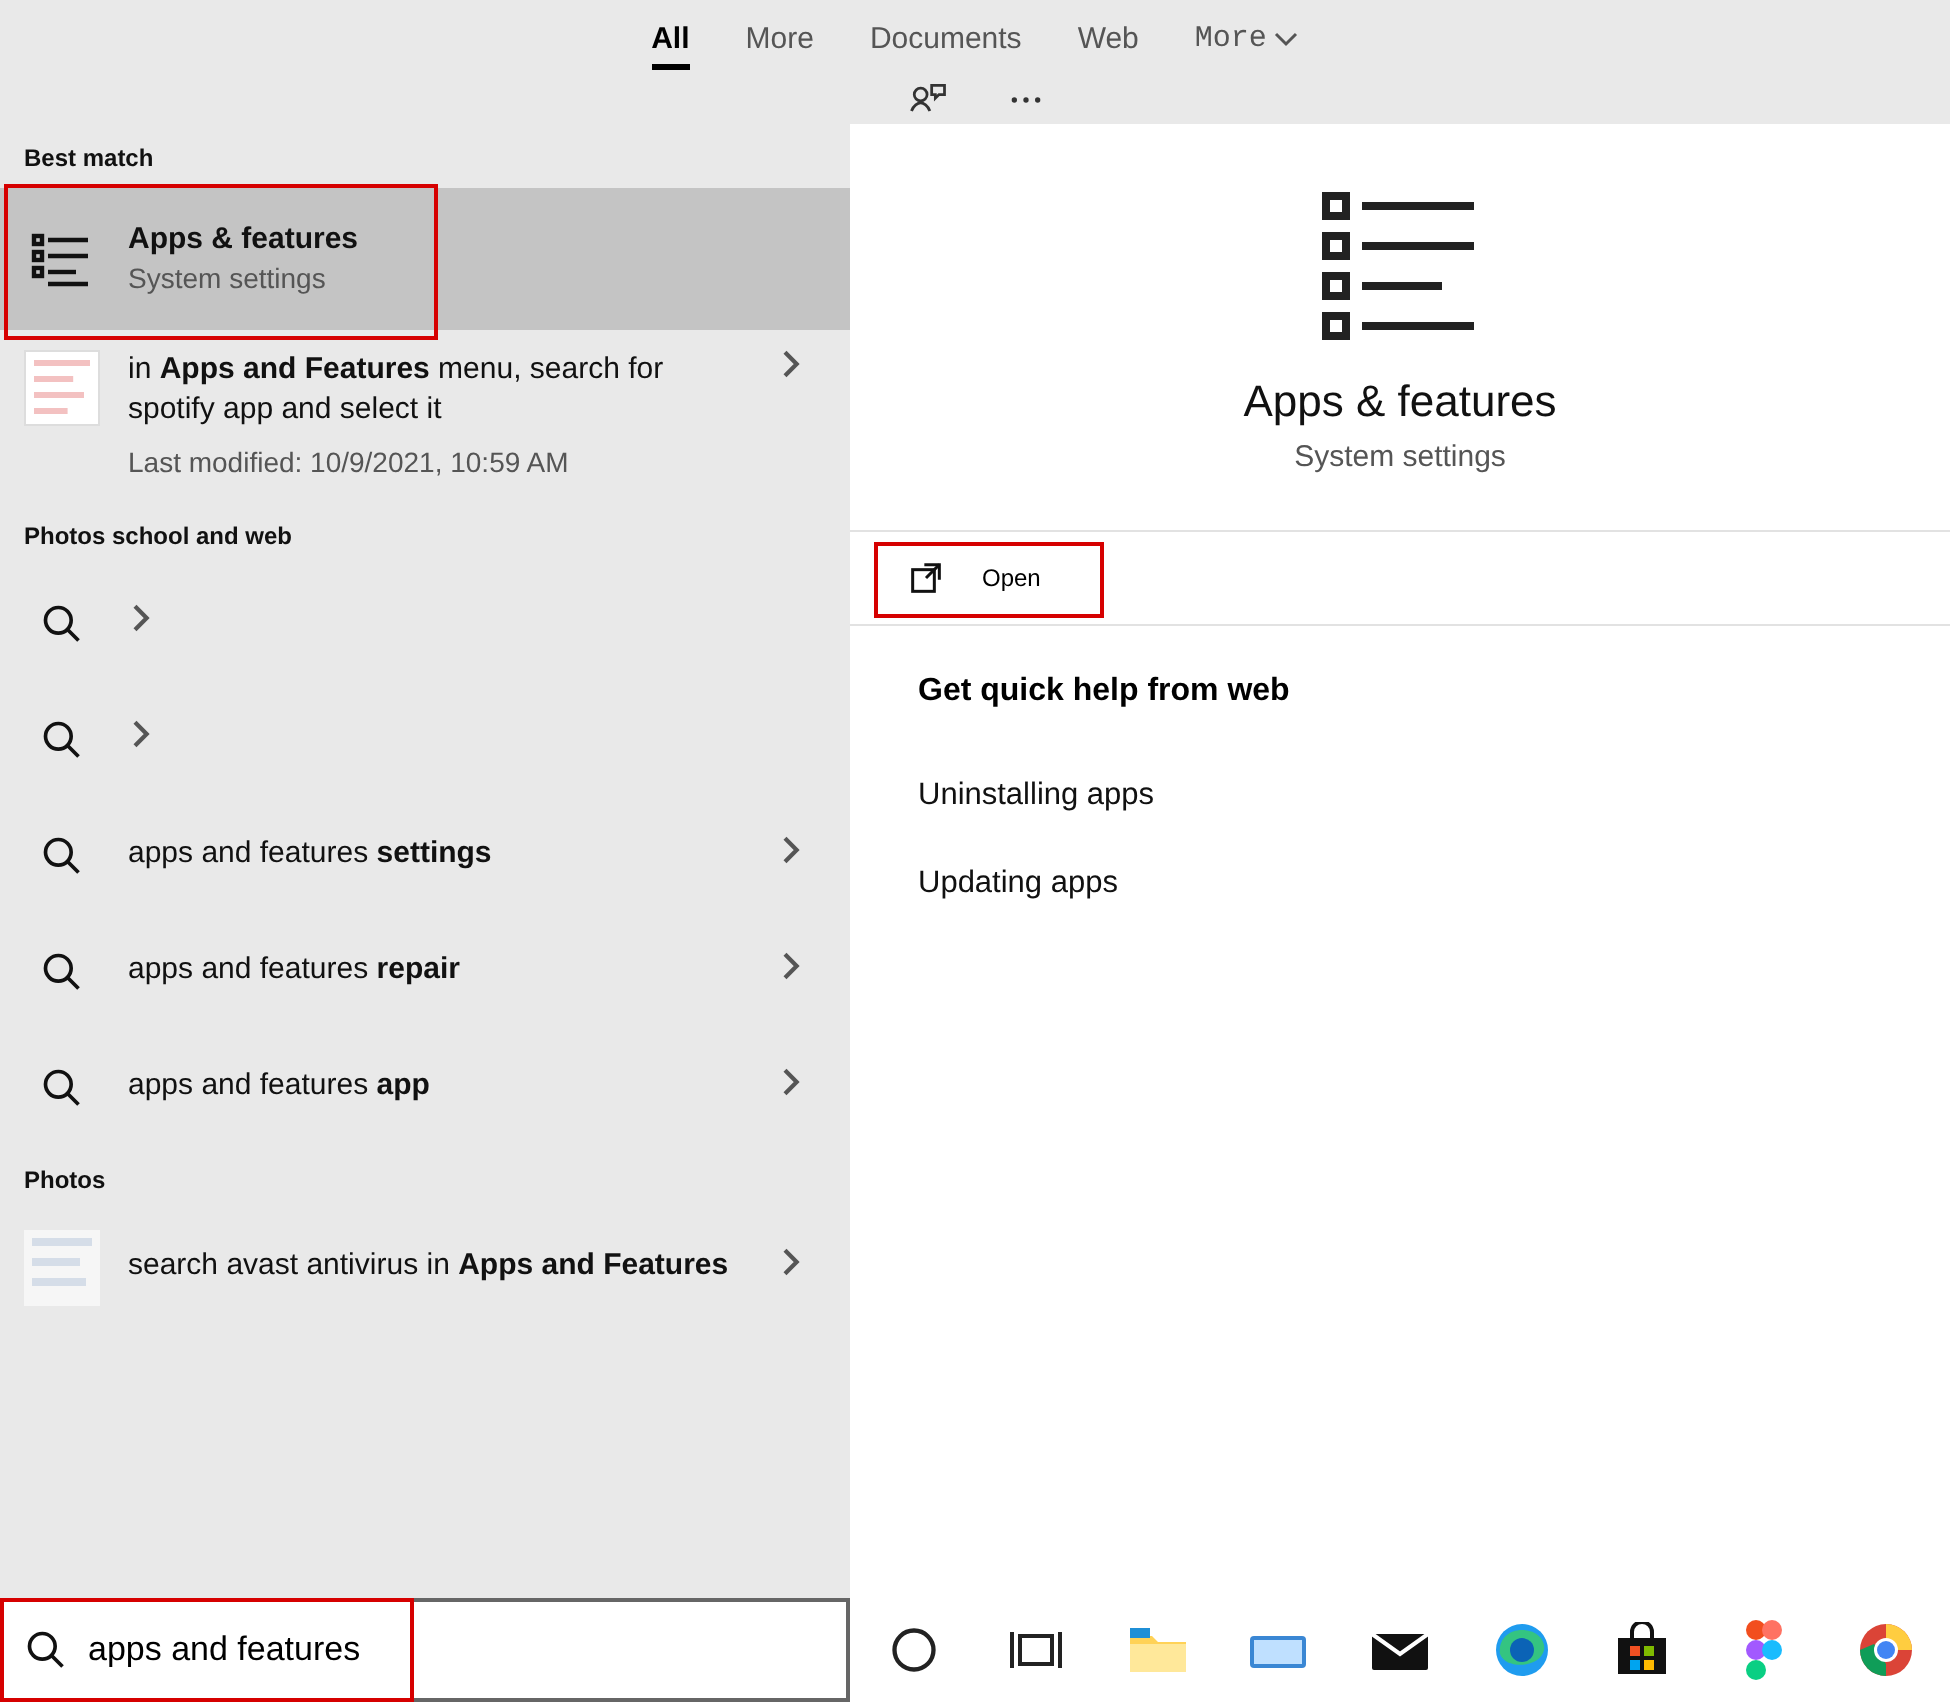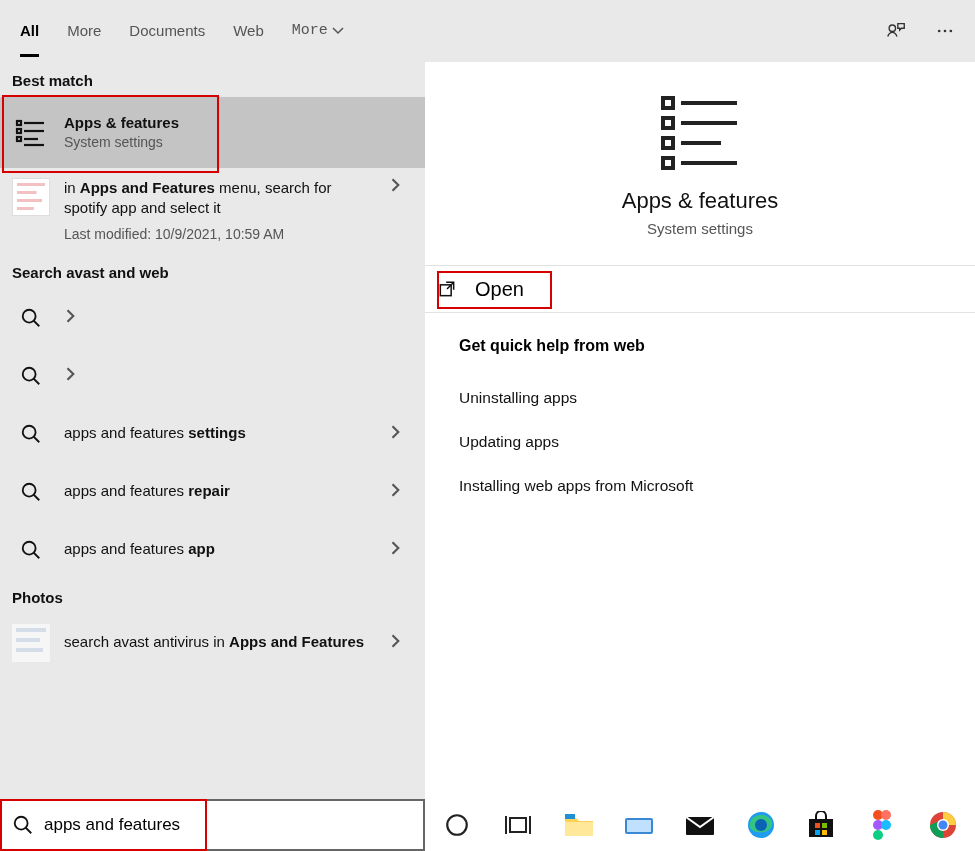--- a/index.html
+++ b/index.html
@@ -1,37 +1,37 @@
 <!DOCTYPE html>
 <html><head>
 <meta charset="utf-8">
 <style>
   * { box-sizing: border-box; margin: 0; padding: 0; }
   html, body { width: 975px; height: 851px; overflow: hidden; font-family: "Segoe UI", Arial, sans-serif; background: #ffffff; }
   body { display: flex; flex-direction: column; }
 
   
-  .topbar { height: 62px; background: #e9e9e9; display: flex; align-items: center; padding: 0 20px; border-bottom: 1px solid #e9e9e9; position: relative; }
+  .topbar { height: 62px; background: #e9e9e9; display: flex; align-items: center; padding: 0 20px; border-bottom: 1px solid #e9e9e9; position: relative; flex-direction: column; }
   .filters { display: flex; align-items: stretch; height: 100%; gap: 28px;}
   .filter-item { display:flex; align-items:center; color:#555; font-size:15px; cursor:pointer; position:relative; }
   .filter-item.active { color:#000; font-weight:600; }
   .filter-item.active::after { content:""; position:absolute; bottom:4px; left:0; right:0; height:3px; background:#000; }
   .filter-more { display:flex; align-items:center; gap:4px;font-family:Liberation Mono, monospace; }
   .spacer { flex:1; }
   .top-icons { display:flex; align-items:center; gap:28px; color:#333; }
   .icon { display:inline-flex; align-items:center; justify-content:center; }
 
   
   .main { flex:1; display:flex; min-height:0; }
   .left { width:425px; background:#e9e9e9; display:flex; flex-direction:column; min-height:0; }
   .right { flex:1; background:#ffffff; display:flex; flex-direction:column; padding-top:20px; }
 
   
   .scroll { flex:1; overflow:hidden; }
-  .grp-hdr { font-weight:600; font-size:15px; padding:10px 12px 8px; color:#111; }
+  .grp-hdr { font-weight:600; font-size:12px; padding:10px 12px 8px; color:#111; }
 
   .row { display:flex; align-items:center; gap:14px; padding:10px 12px; position:relative; cursor:pointer; }
   .row .thumb { width:38px; height:38px; flex:none; display:flex; align-items:center; justify-content:center; color:#111; }
   .row .body { flex:1; min-width:0; font-size:15px; color:#111; line-height:1.35; }
   .row .body .sub { font-size:14px; color:#555; }
   .row .chev { width:24px; color:#555; }
 
   .row.selected { background:#c4c4c4; }
   .red-box { position:absolute; border:2px solid #d60000; pointer-events:none; }
   .row.selected .red-box { top:-2px; left:2px; width:217px; height:78px; }
@@ -53,21 +53,21 @@
   .search-wrap { height:52px; background:#ffffff; border:2px solid #666; display:flex; align-items:center; padding:0 10px; margin:0; position:relative;}
   .search-wrap input { border:none; outline:none; font-size:17px; flex:1; background:transparent; }
   .search-red { position:absolute; top:-2px; left:-2px; width:207px; height:52px; border:2px solid #d60000; pointer-events:none;}
 
   
   .preview-ico { width:90px; height:80px; margin:10px auto 16px; }
   .preview-ico svg { width:100%; height:100%; }
   .preview-title { text-align:center; font-size:22px; color:#111; }
   .preview-sub { text-align:center; font-size:15px; color:#555; margin-top:6px; margin-bottom:28px;}
 
-  .open-row { height:48px; display:flex; align-items:center; gap:18px; padding:0 12px; border-top:1px solid #e2e2e2; border-bottom:1px solid #e2e2e2; font-size:20px; cursor:pointer; position:relative;}
+  .open-row { height:48px; display:flex; align-items:center; gap:18px; padding:0 28px; border-top:1px solid #e2e2e2; border-bottom:1px solid #e2e2e2; font-size:12px; cursor:pointer; position:relative;}
   .open-red { position:absolute; top:5px; left:12px; width:115px; height:38px; border:2px solid #d60000; pointer-events:none;}
 
   .help-block { padding:24px 34px; }
   .help-hdr { font-weight:600; font-size:16px; margin-bottom:34px;}
   .help-link { font-size:15.5px; color:#111; margin:10px 0 26px; cursor:pointer; }
 
   
   .taskbar { position:absolute; bottom:0; left:425px; right:0; height:52px; background:#ffffff; display:flex; align-items:center; gap:28px; padding:0 16px; }
   .tb-ico { width:36px; height:36px; display:flex; align-items:center; justify-content:center; cursor:pointer; }
 
@@ -145,21 +145,21 @@
           </div>
           <div class="sub" style="margin-top:6px;">Last modified: 10/9/2021, 10:59 AM</div>
         </div>
         <div class="chev">
           <svg width="14" height="14" viewBox="0 0 12 12">
               <path d="M3 1l5 5-5 5" fill="none" stroke="#555" stroke-width="1.8"></path>
             </svg>
         </div>
       </div>
 
-      <div class="grp-hdr">Search avast and web</div>
+      <div class="grp-hdr">Photos school and web</div>
 
       <div class="row">
         <div class="thumb">
           <svg width="22" height="22" viewBox="0 0 24 24" fill="none" stroke="#111" stroke-width="2">
               <circle cx="10" cy="10" r="7"></circle>
               <line x1="15" y1="15" x2="21" y2="21"></line>
             </svg>
         </div>
         <div class="chev"><svg width="14" height="14" viewBox="0 0 12 12">
               <path d="M3 1l5 5-5 5" fill="none" stroke="#555" stroke-width="1.8"></path>
@@ -268,21 +268,20 @@
             <path d="M20 4l-8 8"></path>
         </svg>
       </span>
       <span>Open</span>
     </div>
 
     <div class="help-block">
       <div class="help-hdr">Get quick help from web</div>
       <div class="help-link">Uninstalling apps</div>
       <div class="help-link">Updating apps</div>
-      <div class="help-link">Installing web apps from Microsoft</div>
     </div>
   </div>
 </div>
 
 <div class="taskbar">
   <div class="tb-ico">
     <svg width="26" height="26" viewBox="0 0 24 24" fill="none" stroke="#222" stroke-width="2">
         <circle cx="12" cy="12" r="9"></circle>
       </svg>
   </div>

